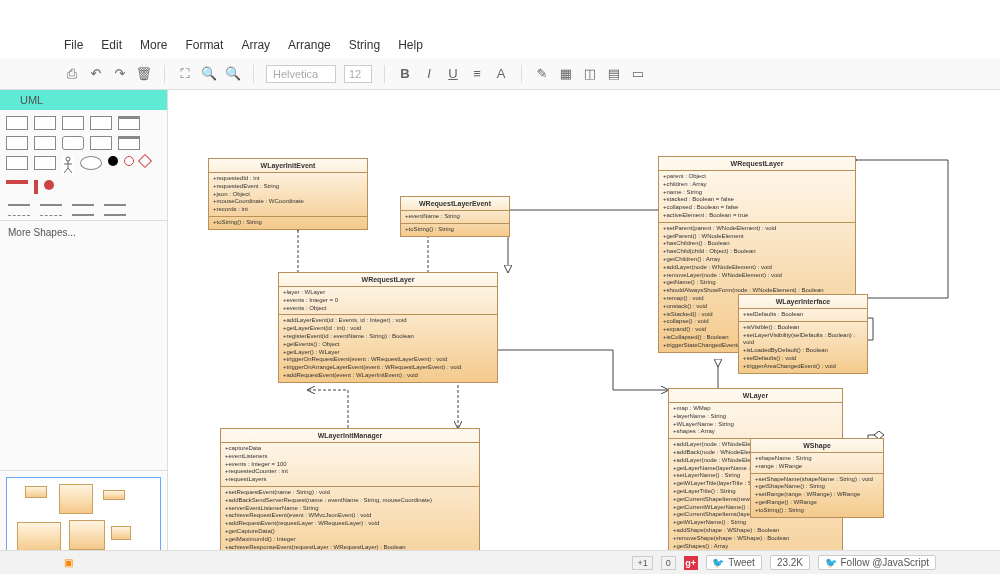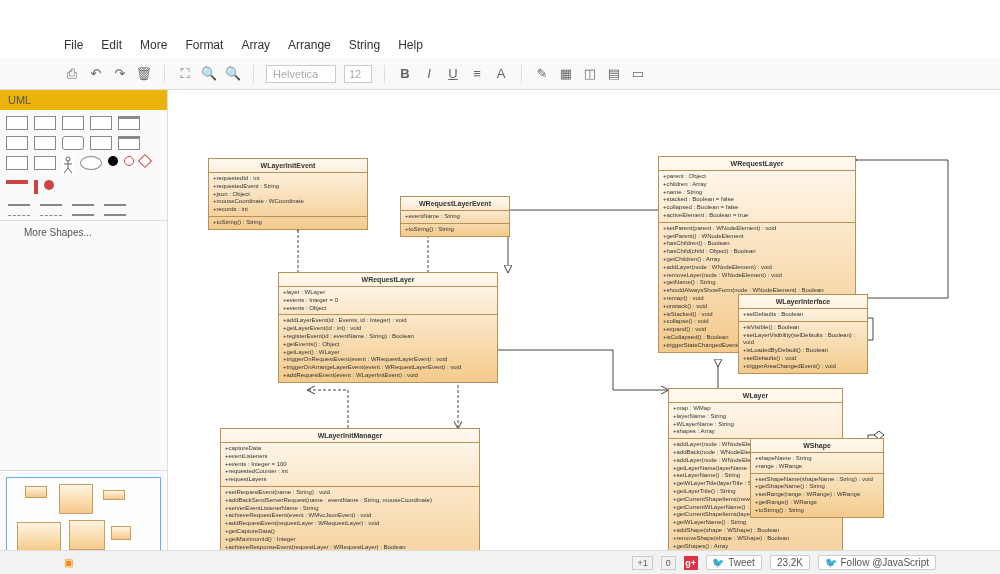--- a/index.html
+++ b/index.html
@@ -14,33 +14,33 @@
   .tool-icon { width: 16px; height: 16px; display: inline-flex; align-items: center; justify-content: center; color: #666; cursor: pointer; font-size: 13px; }
   .tool-sep { width: 1px; height: 18px; background: #ddd; margin: 0 4px; }
   .font-input { border: 1px solid #ccc; padding: 2px 6px; font-size: 11px; width: 70px; color: #aaa; background: #fff; }
   .size-input { border: 1px solid #ccc; padding: 2px 4px; width: 28px; font-size: 11px; color: #aaa; }
   
   
   .main { display: flex; height: calc(574px - 32px - 28px - 24px); }
   
   
   .sidebar { width: 168px; border-right: 1px solid #ddd; background: #fafafa; display: flex; flex-direction: column; }
-  .sidebar-title { font-size: 11px; padding: 4px 8px; background: #eab308; color: #555; }
+  .sidebar-title { font-size: 11px; padding: 4px 20px; background: #5eead4; color: #555; }
   .shape-palette { padding: 6px; display: flex; flex-wrap: wrap; gap: 6px; }
   .shape { width: 22px; height: 14px; border: 1px solid #888; background: #fff; cursor: pointer; }
   .shape.folder { border-top: 3px solid #888; }
   .shape.note { position: relative; }
   .shape.stick { border: none; width: 12px; height: 18px; }
   .shape.oval { border-radius: 50%; }
   .shape.dot { width: 10px; height: 10px; border-radius: 50%; background: #000; border: none; }
   .shape.diamond { width: 10px; height: 10px; transform: rotate(45deg); border: 1px solid #c44; }
   .shape.circle-o { width: 10px; height: 10px; border-radius: 50%; border: 1px solid #c44; }
   .conn-row { display: flex; gap: 10px; padding: 4px 8px; align-items: center; }
   .conn { width: 22px; height: 2px; background: #888; }
-  .more-shapes { font-size: 10px; color: #555; padding: 6px 24px; border-top: 1px solid #ddd; cursor: pointer; }
+  .more-shapes { font-size: 10px; color: #555; padding: 6px 8px; border-top: 1px solid #ddd; cursor: pointer; }
   .outline { margin-top: auto; border-top: 1px solid #ddd; height: 110px; padding: 6px; }
   .outline-inner { border: 1px solid #6af; height: 96px; position: relative; background: #fefefe; }
   .mini-box { position: absolute; background: linear-gradient(#fff4e0,#f5c98a); border: 1px solid #c8a060; }
   
   
   .canvas { flex: 1; position: relative; background: #fff; overflow: hidden; }
   
   
   .uml { position: absolute; background: linear-gradient(#fff9ef,#f4ca8c); border: 1px solid #b8915a; font-size: 6px; line-height: 1.3; color: #333; }
   .uml-title { text-align: center; font-weight: bold; padding: 2px; border-bottom: 1px solid #b8915a; font-size: 7px; }

